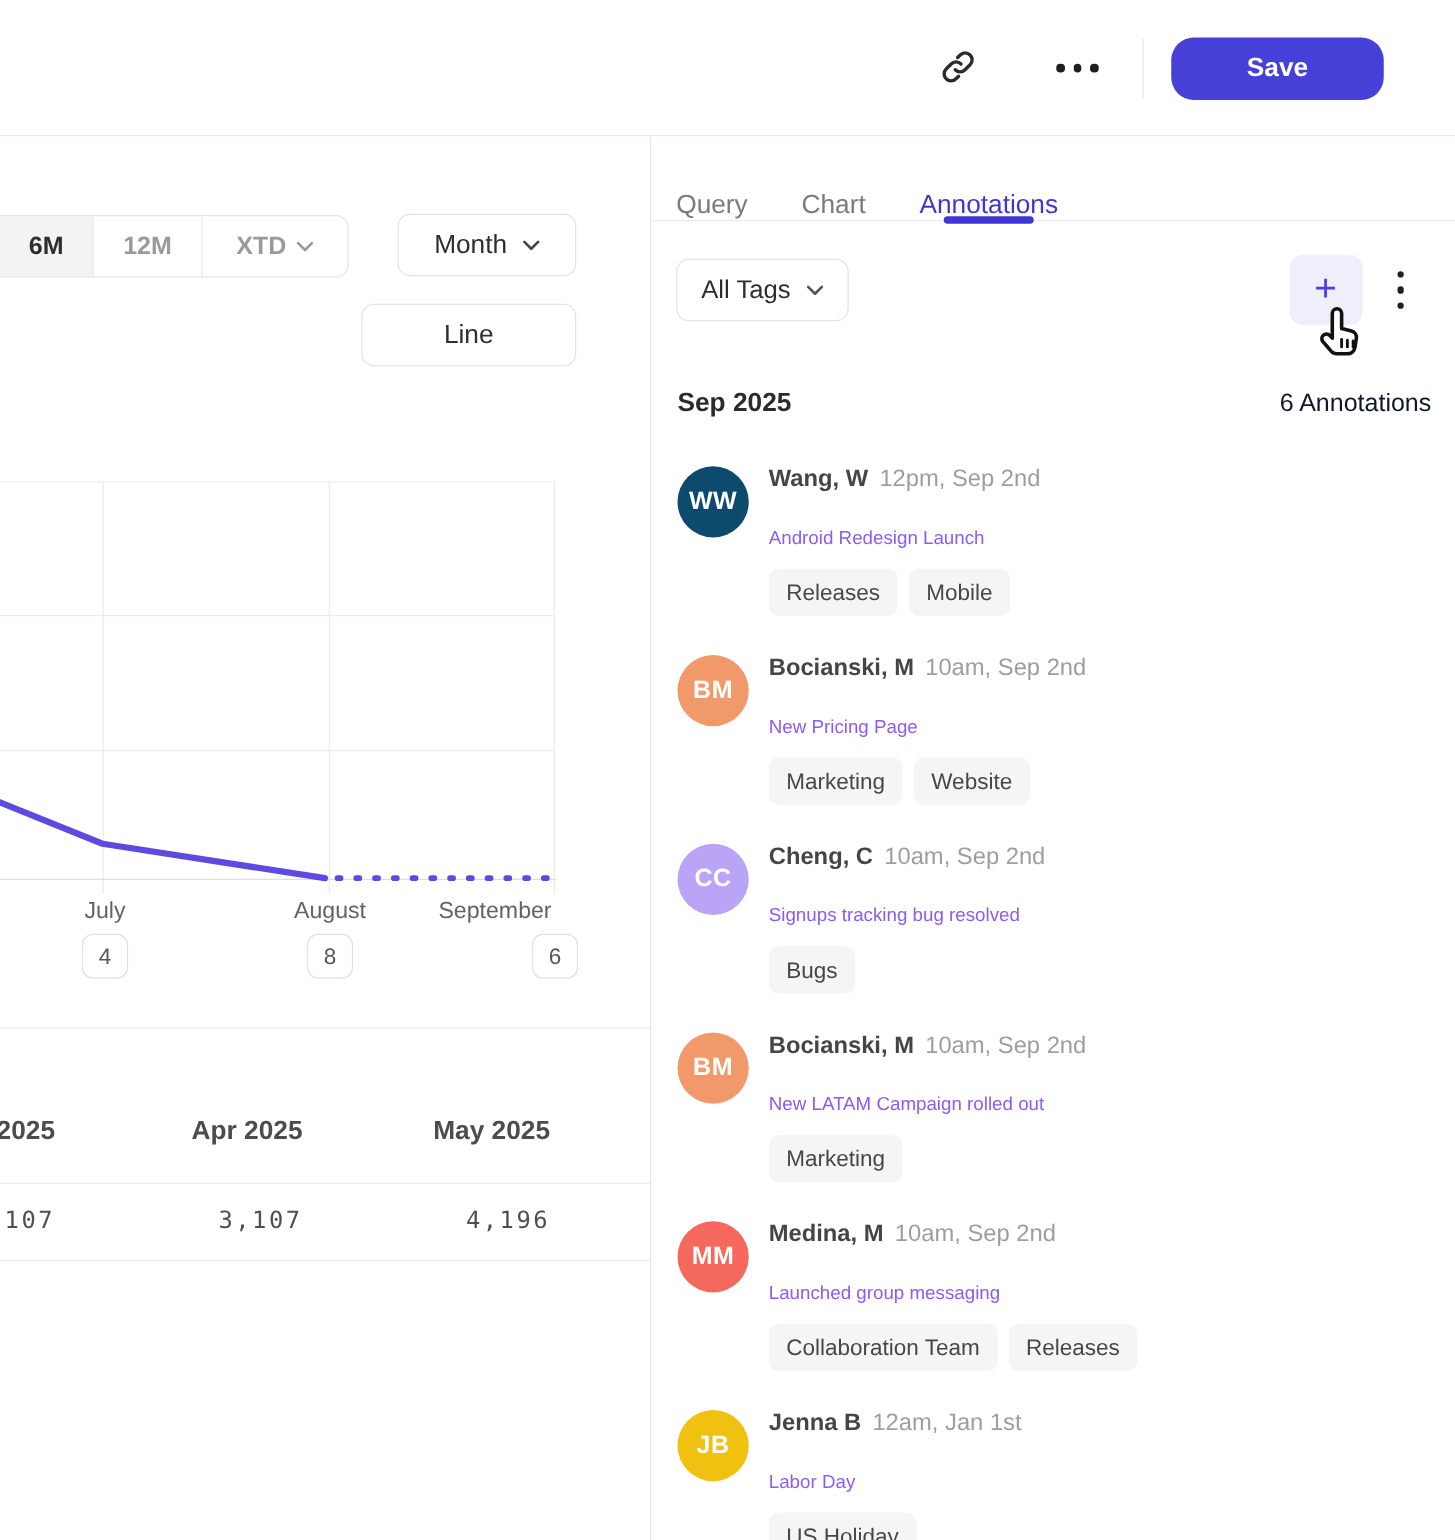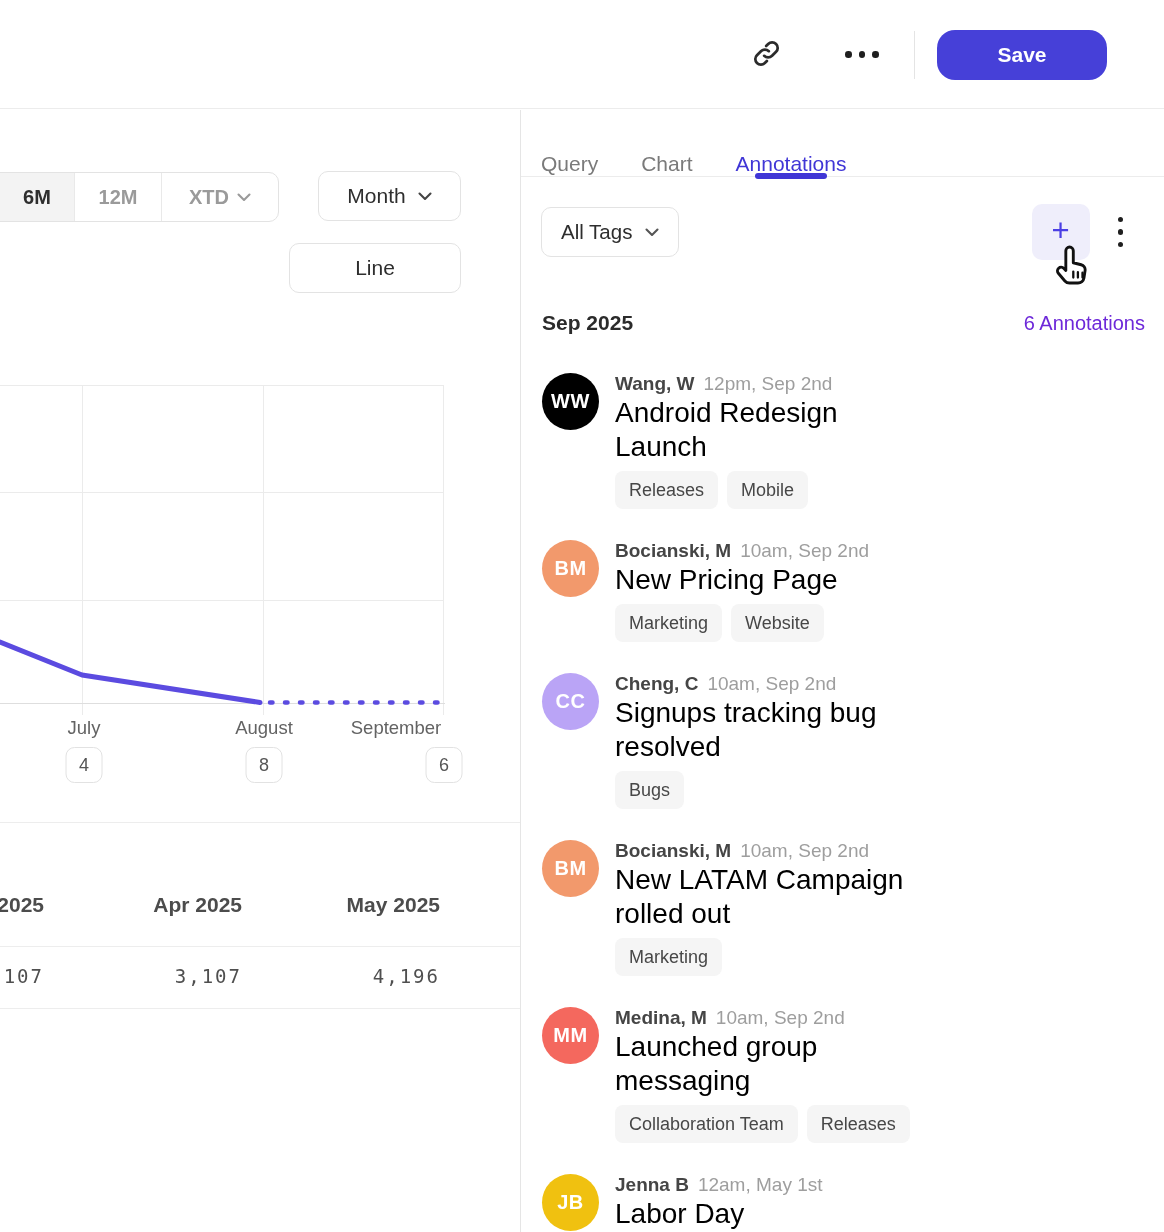--- a/index.html
+++ b/index.html
@@ -66,32 +66,32 @@
   .tb-right { display:flex; align-items:center; gap:24px; margin-right:18px; }
   .plus-btn { width:58px; height:56px; border:none; border-radius:10px; background:#efeefb; color:#4b3fe4;
     font-size:31px; font-weight:400; line-height:1; cursor:pointer; display:flex; align-items:center; justify-content:center;
     font-family:inherit; padding-bottom:4px; }
   .kebab { display:flex; flex-direction:column; gap:7px; cursor:pointer; padding:4px; }
   .kebab i { width:5.5px; height:5.5px; border-radius:50%; background:#1f1f1f; display:block; }
 
   
   .section-row { display:flex; align-items:baseline; justify-content:space-between; margin:51px 19px 0 21px; }
   .section-title { font-size:21px; font-weight:700; color:#2b2b2b; }
-  .section-count { font-size:20px; color:#6d28d9; }
+  .section-count { font-size:20px; color:#0f172a; }
 
   
   .ann-list { margin:38px 19px 0 21px; }
   .ann-item { display:flex; margin-bottom:31px; cursor:pointer; }
   .avatar { flex:0 0 57px; width:57px; height:57px; border-radius:50%; display:flex; align-items:center;
     justify-content:center; color:#fff; font-size:20px; font-weight:600; letter-spacing:.5px; }
   .ann-body { margin-left:16px; min-width:0; }
   .ann-meta { display:flex; align-items:baseline; gap:9px; }
   .ann-name { font-size:19px; font-weight:700; color:#454545; white-space:nowrap; }
   .ann-time { font-size:19px; color:#9e9e9e; white-space:nowrap; }
-  .ann-title { font-size:28px; color:#000000; margin-top:1px; line-height:34px; max-width:320px; }
+  .ann-title { font-size:15px; color:#8b5cf6; margin-top:19px; line-height:34px; max-width:320px; }
   .tag-row { display:flex; gap:9px; margin-top:7px; flex-wrap:wrap; }
   .tag { background:#f5f5f5; border-radius:8px; height:38px; line-height:38px; padding:0 14px;
     font-size:18px; color:#474747; white-space:nowrap; }
 
   .cursor { position:absolute; left:1048px; top:243px; pointer-events:none; z-index:50; }
 </style>
 </head>
 <body>
 
 <div class="header">
@@ -222,21 +222,21 @@
     </div>
 
     <div class="section-row">
       <span class="section-title">Sep 2025</span>
       <span class="section-count">6 Annotations</span>
     </div>
 
     <div class="ann-list">
 
       <div class="ann-item">
-        <div class="avatar" style="background: #000000;">WW</div>
+        <div class="avatar" style="background: #0c4a6e;">WW</div>
         <div class="ann-body">
           <div class="ann-meta">
             <span class="ann-name">Wang, W</span>
             <span class="ann-time">12pm, Sep 2nd</span>
           </div>
           <div class="ann-title">Android Redesign Launch</div>
           <div class="tag-row">
             <span class="tag">Releases</span>
             <span class="tag">Mobile</span>
           </div>
@@ -299,21 +299,21 @@
             <span class="tag">Releases</span>
           </div>
         </div>
       </div>
 
       <div class="ann-item">
         <div class="avatar" style="background: rgb(240, 193, 16);">JB</div>
         <div class="ann-body">
           <div class="ann-meta">
             <span class="ann-name">Jenna B</span>
-            <span class="ann-time">12am, May 1st</span>
+            <span class="ann-time">12am, Jan 1st</span>
           </div>
           <div class="ann-title">Labor Day</div>
           <div class="tag-row">
             <span class="tag">US Holiday</span>
           </div>
         </div>
       </div>
 
     </div>
   </div>

